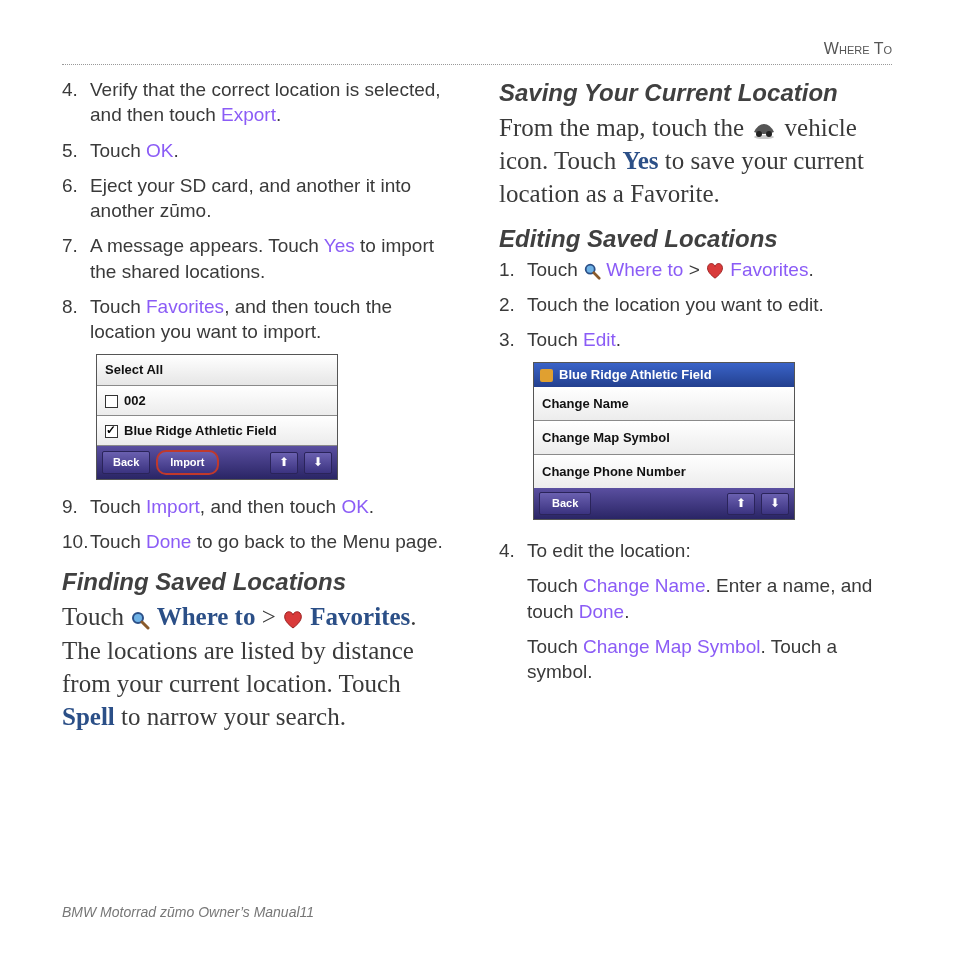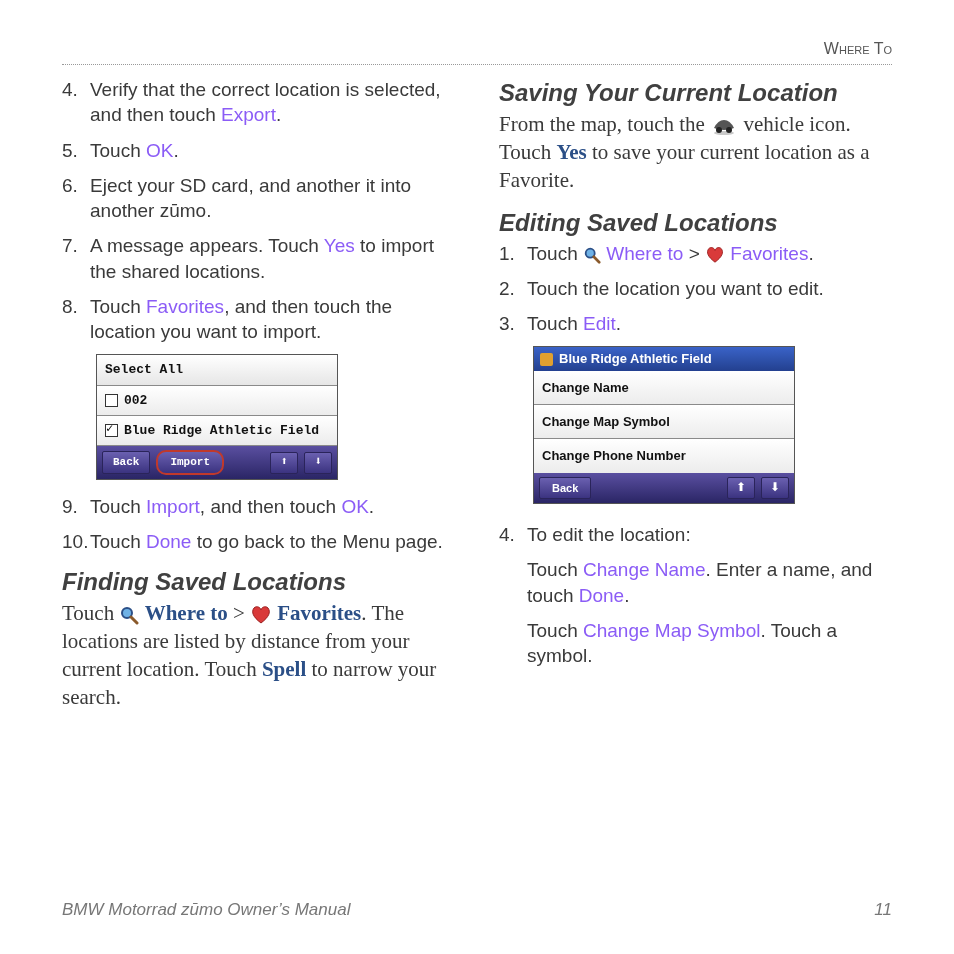--- a/index.html
+++ b/index.html
@@ -21,35 +21,34 @@
     border-bottom:1px dotted #999;
     margin-bottom:12px;
   }
   .cols{display:flex;gap:44px}
   .col{flex:1;font-size:19px;line-height:1.33}
   ol{list-style:none;margin:0;padding:0}
   ol>li{display:flex;margin:0 0 10px 0}
   ol>li>.num{min-width:28px;flex:0 0 28px}
   ol>li>.body{flex:1}
   .h2{font-family:Arial,Helvetica,sans-serif;font-style:italic;font-weight:bold;font-size:24px;color:#404040;margin:12px 0 2px 0}
-  .serif{font-family:"Times New Roman",Times,serif;font-size:21px}
+  .serif{font-family:"Times New Roman",Times,serif;font-size:25px}
   .kw{font-weight:normal;color:#8b5cf6}
   .kw-serif{font-family:"Times New Roman",Times,serif;font-weight:bold;color:#2b4f87}
   .footer{
     position:absolute;left:62px;right:62px;bottom:34px;
-    display:flex;justify-content:space-between;
-    font-style:italic;color:#777;font-size:17px;
+    display:flex;justify-content:flex-start;
+    font-style:italic;color:#777;font-size:14px;
     font-family:Arial,Helvetica,sans-serif;
-    gap:44px;
   }
   .indent{margin-left:28px;margin-bottom:10px}
   
   .ico{display:inline-block;vertical-align:middle}
   
-  .ui1{width:240px;margin:6px 0 14px 34px;border:1px solid #555;font-family:Liberation Mono, monospace;font-size:13px;background:#bef264}
+  .ui1{width:240px;margin:6px 0 14px 34px;border:1px solid #555;font-family:Liberation Sans, sans-serif;font-size:13px;background:#bef264}
   .ui1 .row{border-bottom:1px solid #8a8a8a;padding:6px 8px;font-weight:bold;color:#111;background:linear-gradient(#fff,#ececec)}
   .ui1 .row.hdr{background:linear-gradient(#fff,#e6e6e6)}
   .ui1 .cb{display:inline-block;width:11px;height:11px;border:1px solid #333;margin-right:6px;vertical-align:middle;background:#fff;position:relative}
   .ui1 .cb.checked::after{content:"✓";position:absolute;top:-3px;left:0;font-size:12px;color:#000}
   .ui1 .bar{display:flex;align-items:center;background:linear-gradient(#5a4fa0,#2a2565);padding:4px 5px;gap:6px}
   .ui1 .bar .btn{background:linear-gradient(#6a60b0,#3b3380);color:#fff;font-weight:bold;font-size:11px;padding:3px 10px;border:1px solid #2a245a;border-radius:2px}
   .ui1 .bar .btn.import{border:2px solid #c0392b;border-radius:10px;padding:3px 12px}
   .ui1 .bar .sp{flex:1}
   .ui1 .bar .arrow{background:linear-gradient(#6a60b0,#3b3380);border:1px solid #2a245a;color:#fff;border-radius:2px;width:26px;height:20px;display:flex;align-items:center;justify-content:center;font-size:12px}
   

